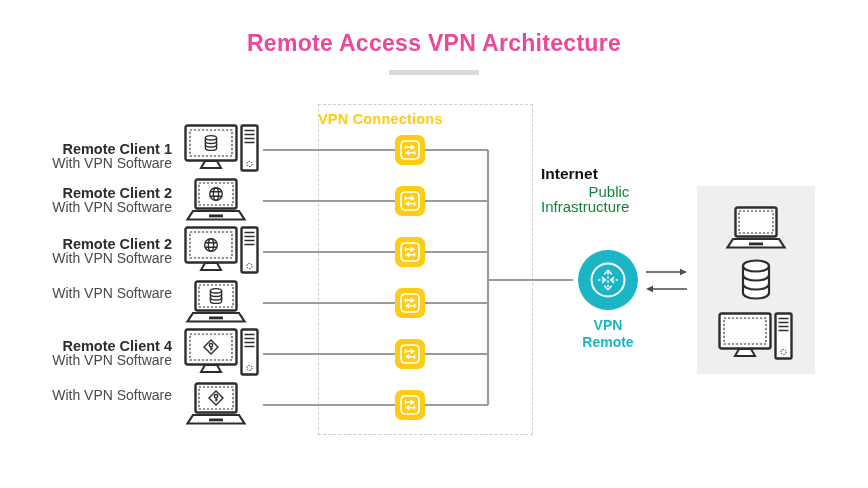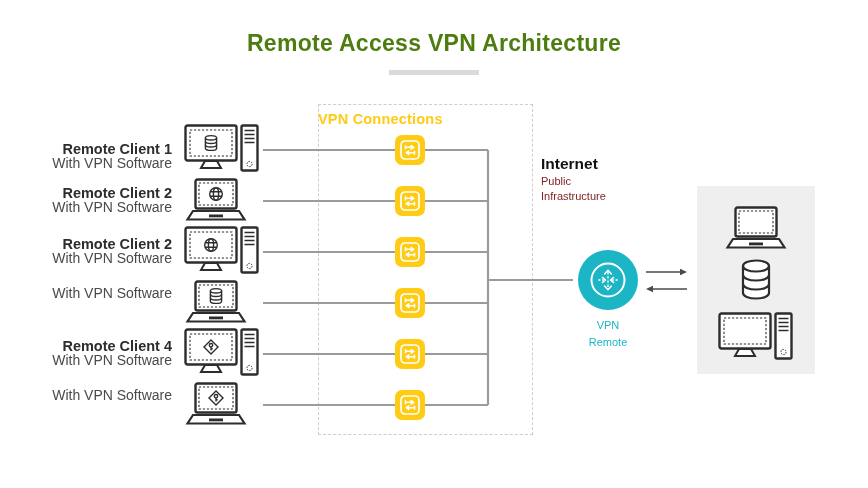--- a/index.html
+++ b/index.html
@@ -1,39 +1,39 @@
 <!DOCTYPE html>
 <html><head>
 <meta charset="utf-8">
 <style>
   html,body{margin:0;padding:0;background:#fff;}
   .canvas{position:relative;width:868px;height:488px;background:#ffffff;
           font-family:"Liberation Sans",sans-serif;overflow:hidden;}
   .title{position:absolute;top:30px;left:0;width:100%;text-align:center;
-         font-size:23px;font-weight:bold;color:#4d7c0f;margin:0;letter-spacing:.3px;}
+         font-size:23px;font-weight:bold;color:#ec4899;margin:0;letter-spacing:.3px;}
   .title-underline{position:absolute;top:70px;left:389px;width:90px;height:5px;
          background:var(--underline,#dadada);}
   .lines{position:absolute;top:0;left:0;z-index:1;}
   .vpn-box{position:absolute;left:318px;top:104px;width:215px;height:331px;
          border:1.5px dashed #cdcdcd;z-index:0;box-sizing:border-box;}
   .vpn-box-title{position:absolute;left:318px;top:111px;width:185px;text-align:left;
          font-size:14.5px;font-weight:bold;color:var(--yellow,#ffc917);z-index:2;letter-spacing:.2px;}
   .client-label{position:absolute;right:696px;text-align:right;z-index:2;white-space:nowrap;}
   .client-name{font-size:14.5px;font-weight:bold;color:#2d2d2d;line-height:16px;}
   .client-sub{font-size:14px;color:#4a4a4a;line-height:13px;}
   .client-icon{position:absolute;z-index:2;line-height:0;}
   .vpn-square{position:absolute;width:30px;height:30px;border-radius:7px;
          background:var(--yellow,#ffc917);z-index:3;display:flex;align-items:center;justify-content:center;}
-  .internet{position:absolute;left:541px;top:154px;z-index:2;}
+  .internet{position:absolute;left:541px;top:164px;z-index:2;}
   .internet-title{font-size:15.5px;font-weight:bold;color:#111;line-height:20px;}
-  .internet-sub{font-size:11px;color:#7f1d1d;line-height:15px;}
+  .internet-sub{font-size:15px;color:#15803d;line-height:15px;text-align:right;}
   .gateway-circle{position:absolute;left:578px;top:250px;width:60px;height:60px;border-radius:50%;
          background:var(--teal,#1bb6c6);display:flex;align-items:center;justify-content:center;z-index:2;}
   .gateway-label{position:absolute;left:566px;top:317px;width:84px;text-align:center;
-         font-size:11px;font-weight:normal;color:var(--teal,#1bb6c6);line-height:17px;z-index:2;}
+         font-size:14px;font-weight:bold;color:var(--teal,#1bb6c6);line-height:17px;z-index:2;}
   .gw-arrows{position:absolute;left:640px;top:262px;z-index:2;}
   .protected-title{position:absolute;left:695px;top:140px;width:124px;text-align:center;
          font-size:15.5px;font-weight:bold;color:#111;line-height:19px;z-index:2;}
   .protected-box{position:absolute;left:697px;top:186px;width:118px;height:188px;
          background:var(--panel,#f0efef);z-index:1;}
   .p-icon{position:absolute;line-height:0;}
 </style>
 </head>
 <body>
 

